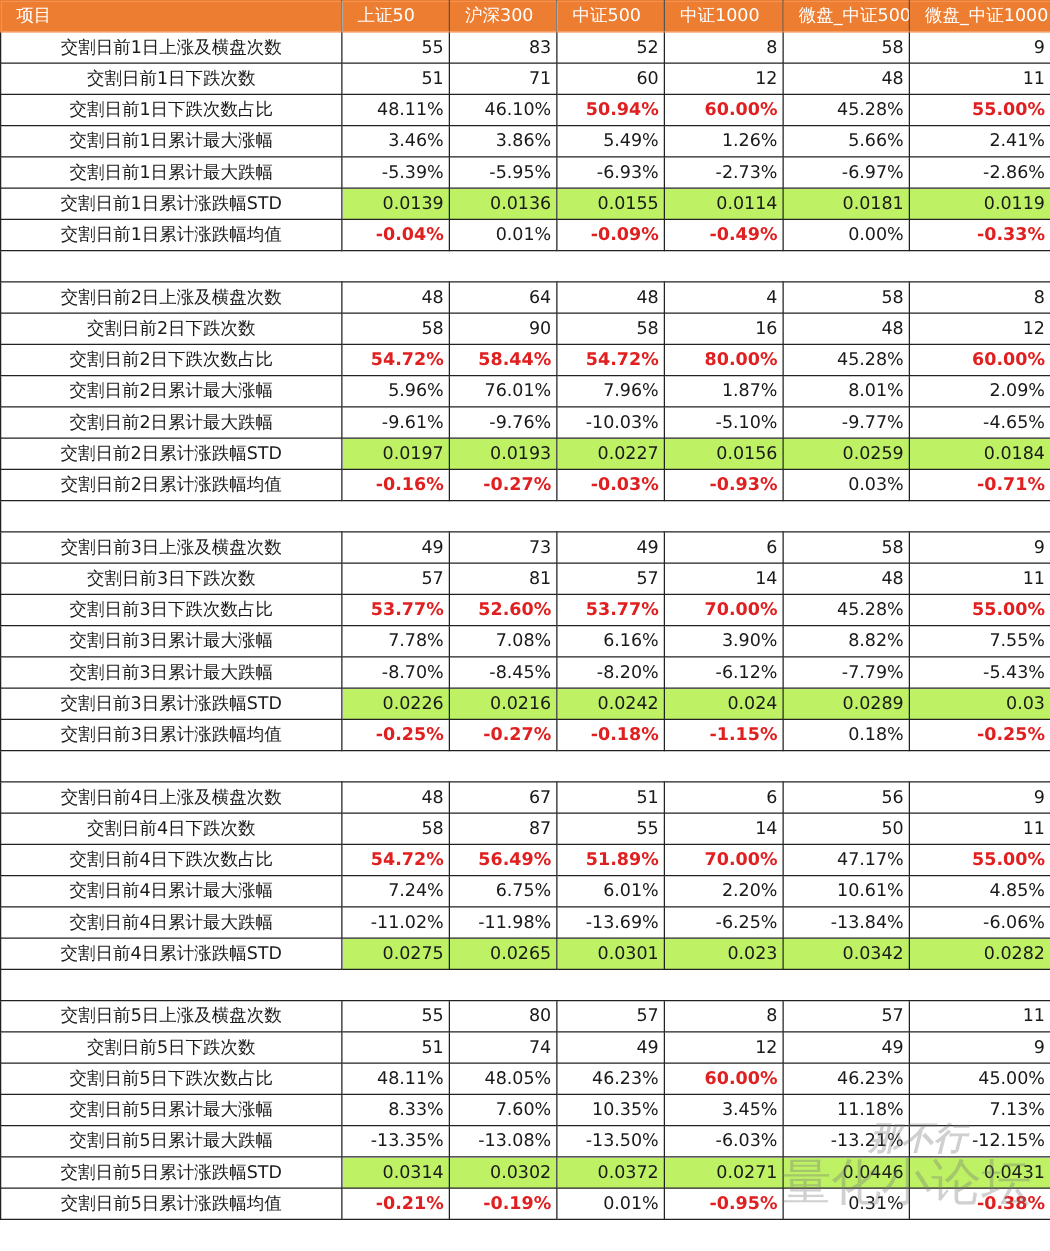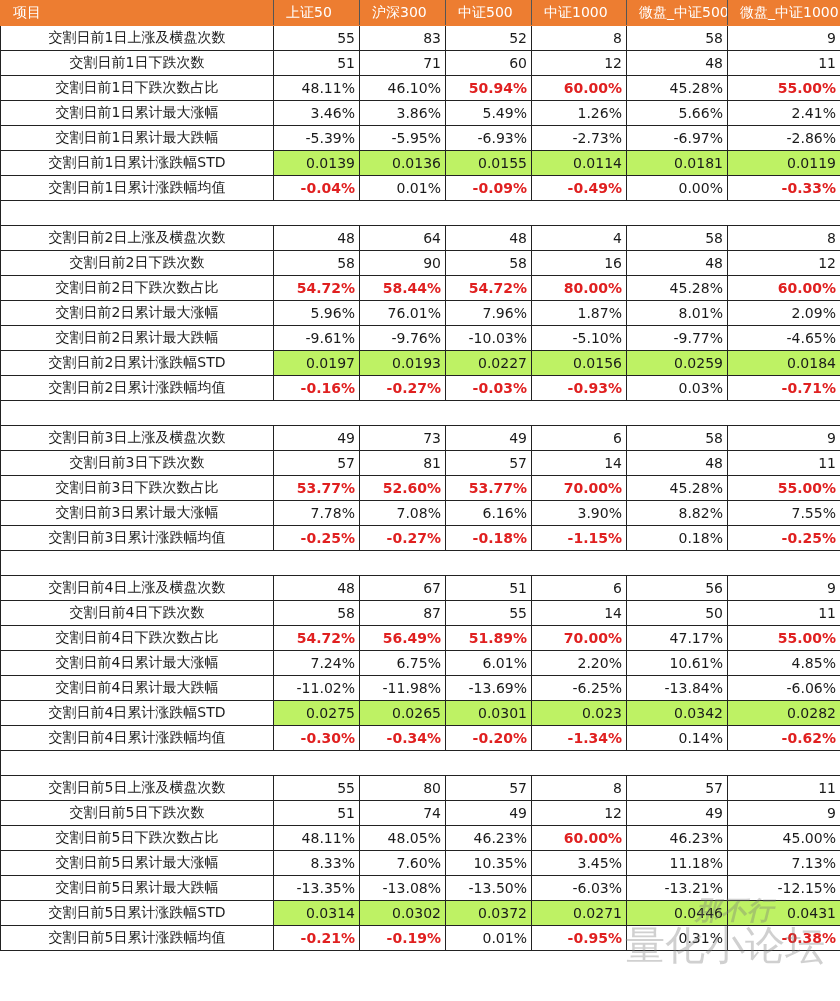--- a/index.html
+++ b/index.html
@@ -209,20 +209,38 @@
       <tr>
         <td class="label">交割日前3日累计最大涨幅</td>
         <td class="num">7.78%</td>
         <td class="num">7.08%</td>
         <td class="num">6.16%</td>
         <td class="num">3.90%</td>
         <td class="num">8.82%</td>
         <td class="num">7.55%</td>
       </tr>
       <tr>
+        <td class="label">交割日前3日累计最大跌幅</td>
+        <td class="num">-8.70%</td>
+        <td class="num">-8.45%</td>
+        <td class="num">-8.20%</td>
+        <td class="num">-6.12%</td>
+        <td class="num">-7.79%</td>
+        <td class="num">-5.43%</td>
+      </tr>
+      <tr class="std">
+        <td class="label">交割日前3日累计涨跌幅STD</td>
+        <td class="num">0.0226</td>
+        <td class="num">0.0216</td>
+        <td class="num">0.0242</td>
+        <td class="num">0.024</td>
+        <td class="num">0.0289</td>
+        <td class="num">0.03</td>
+      </tr>
+      <tr>
         <td class="label">交割日前3日累计涨跌幅均值</td>
         <td class="num neg">-0.25%</td>
         <td class="num neg">-0.27%</td>
         <td class="num neg">-0.18%</td>
         <td class="num neg">-1.15%</td>
         <td class="num">0.18%</td>
         <td class="num neg">-0.25%</td>
       </tr>
       <tr class="spacer">
         <td colspan="7"></td>
@@ -274,29 +292,20 @@
       </tr>
       <tr class="std">
         <td class="label">交割日前4日累计涨跌幅STD</td>
         <td class="num">0.0275</td>
         <td class="num">0.0265</td>
         <td class="num">0.0301</td>
         <td class="num">0.023</td>
         <td class="num">0.0342</td>
         <td class="num">0.0282</td>
       </tr>
-      <tr>
-        <td class="label">交割日前4日累计涨跌幅均值</td>
-        <td class="num neg">-0.30%</td>
-        <td class="num neg">-0.34%</td>
-        <td class="num neg">-0.20%</td>
-        <td class="num neg">-1.34%</td>
-        <td class="num">0.14%</td>
-        <td class="num neg">-0.62%</td>
-      </tr>
       <tr class="spacer">
         <td colspan="7"></td>
       </tr>
       <tr>
         <td class="label">交割日前5日上涨及横盘次数</td>
         <td class="num">55</td>
         <td class="num">80</td>
         <td class="num">57</td>
         <td class="num">8</td>
         <td class="num">57</td>

